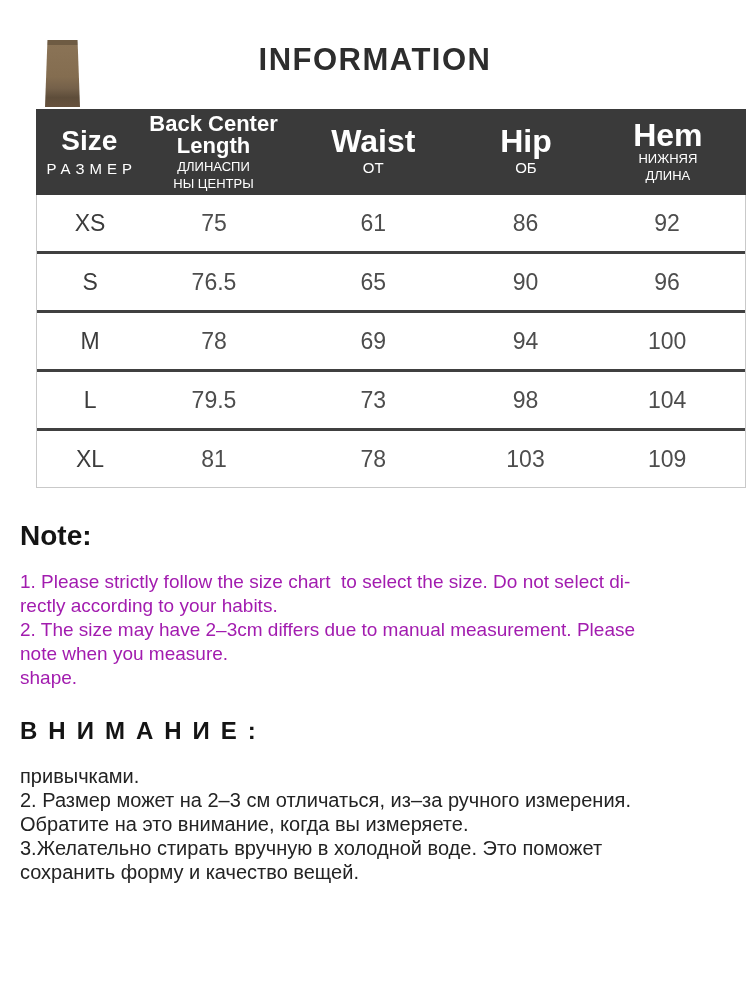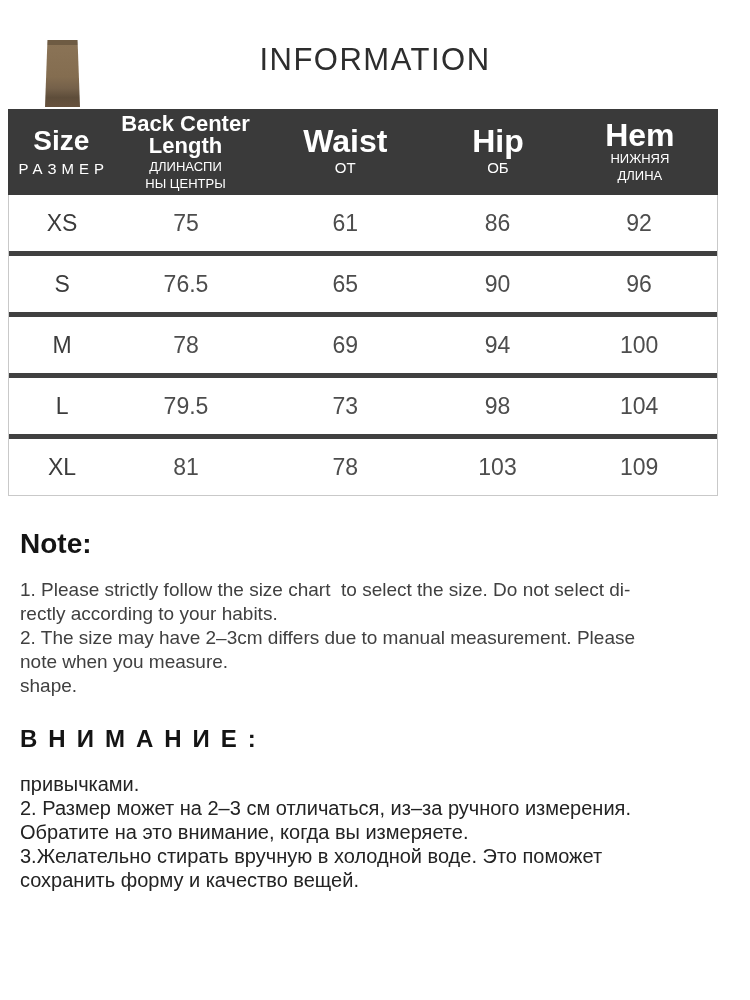--- a/index.html
+++ b/index.html
@@ -22,27 +22,27 @@
     background: linear-gradient(180deg,
       #6e5b43 0%, #6e5b43 7%,
       #8a7356 8%, #846d50 55%,
       #75614a 72%, #5e4d3a 86%, #67523d 100%);
     clip-path: polygon(7% 0, 93% 0, 100% 100%, 0% 100%);
   }
   .page-title {
     text-align: center;
     padding-top: 42px;
     font-size: 31px;
-    font-weight: normal;
+    font-weight: bold;
     letter-spacing: 1.5px;
     color: #2d2d2d;
   }
 
   
-  .size-table { margin: 0 8px; width: 710px; }
+  .size-table { margin: 0 36px; width: 710px; }
   .thead {
     display: grid;
     grid-template-columns: 15% 20% 25% 18% 22%;
     background: #3a3a3a;
     color: #ffffff;
     height: 86px;
   }
   .hcell {
     display: flex; flex-direction: column;
     align-items: center; justify-content: center;
@@ -57,38 +57,38 @@
 
   .tbody {
     border: 1px solid #c9c9c9;
     border-top: none;
   }
   .trow {
     display: grid;
     grid-template-columns: 15% 20% 25% 18% 22%;
     height: 56px;
     align-items: center;
-    border-bottom: 5px solid #404040;
+    border-bottom: 3px solid #404040;
   }
   .trow:last-child { border-bottom: none; }
   .tcell {
     text-align: center;
     font-size: 23px;
     color: #4d4d4d;
   }
   .tcell.size-name { color: #3c3c3c; }
 
   
   .note-en { margin: 34px 20px 0 20px; }
   .note-en-heading {
     font-size: 28px; font-weight: bold; color: #141414; line-height: 28px;
   }
   .note-en-lines { margin-top: 20px; }
   .note-line {
-    font-size: 19px; line-height: 24px; color: #404040;
+    font-size: 19px; line-height: 24px; color: #a21caf;
     white-space: pre-wrap;
   }
   .note-ru { margin: 28px 20px 0 20px; }
   .note-ru-heading {
     font-size: 24px; font-weight: bold; color: #141414;
     letter-spacing: 11px; line-height: 26px;
   }
   .note-ru-lines { margin-top: 20px; }
   .note-ru-line {
     font-size: 20px; line-height: 24px; color: #232323;

